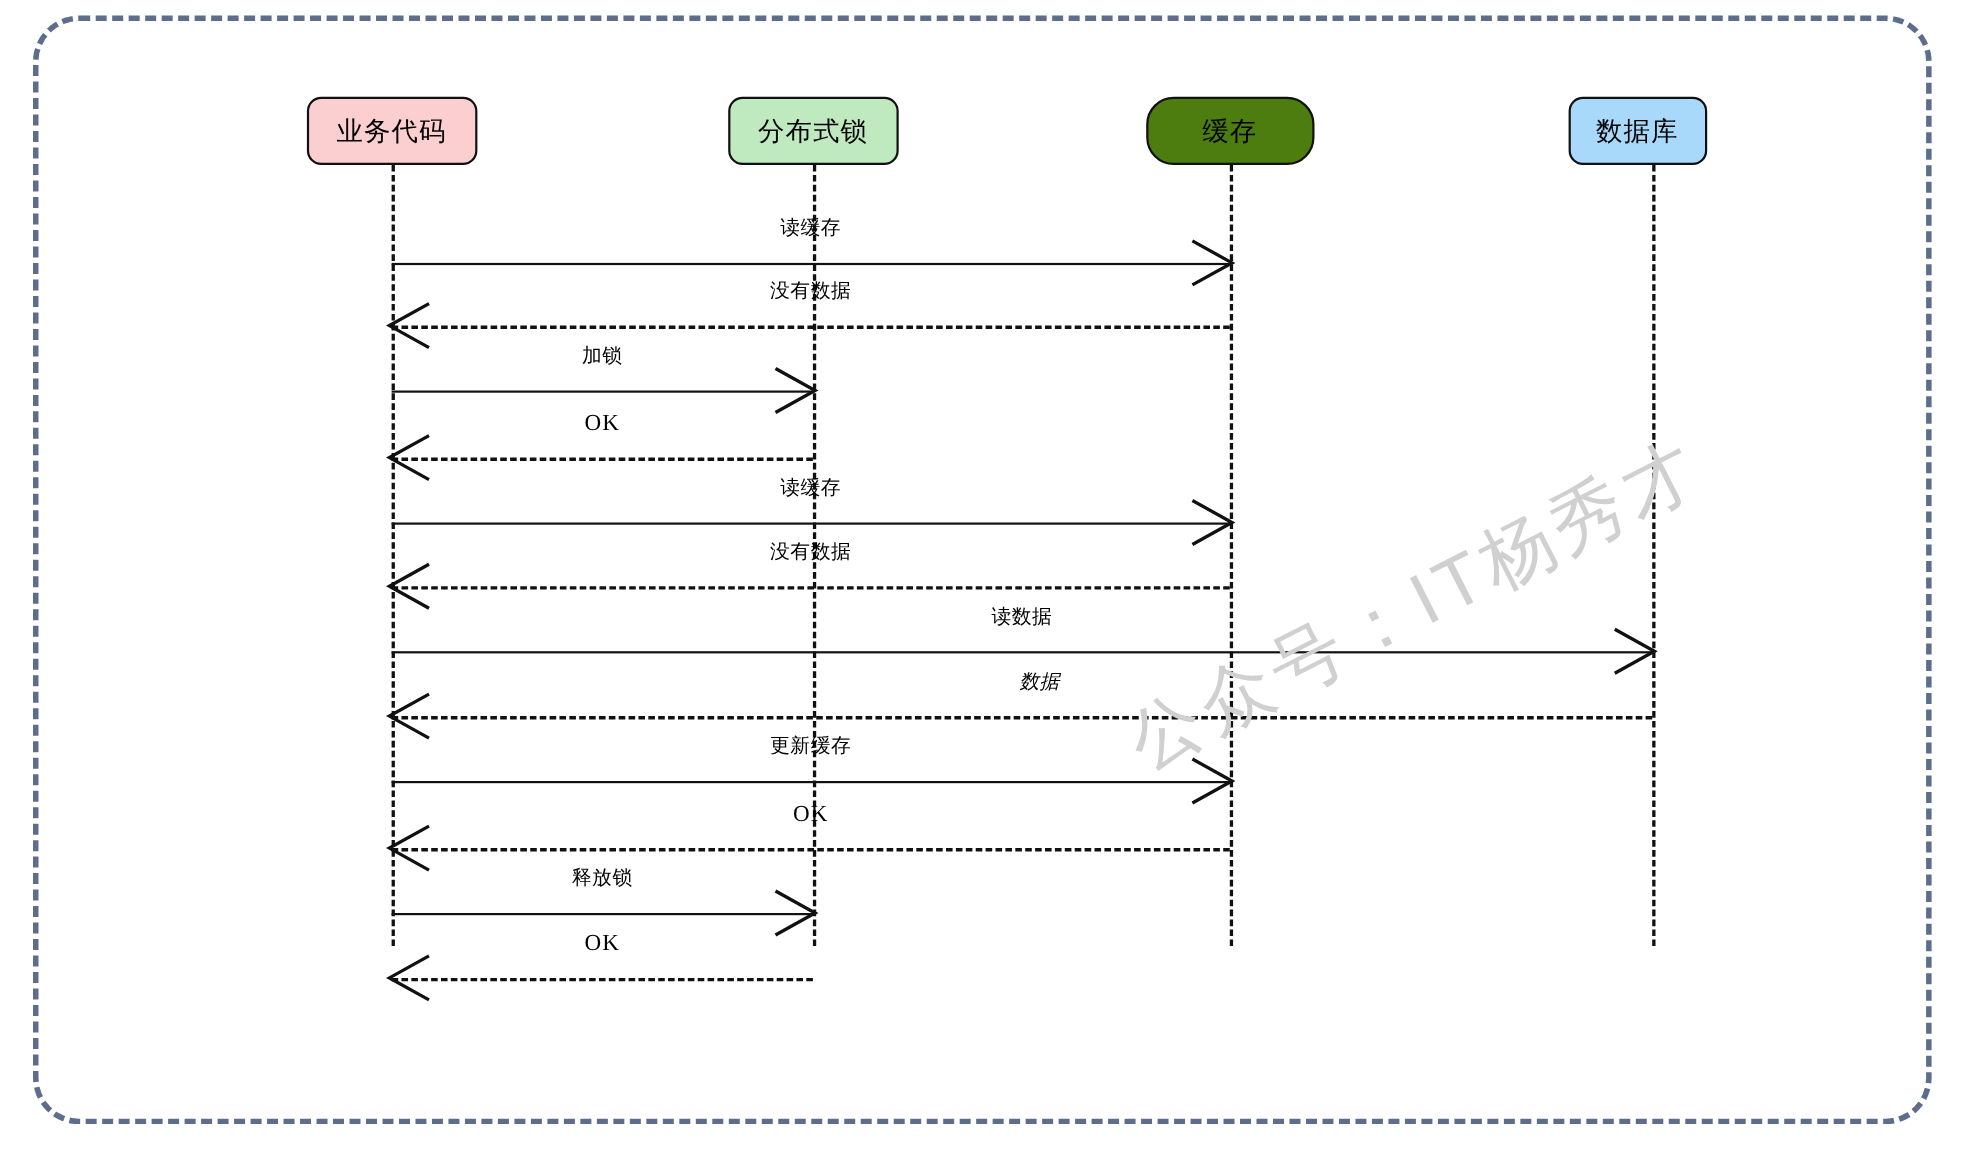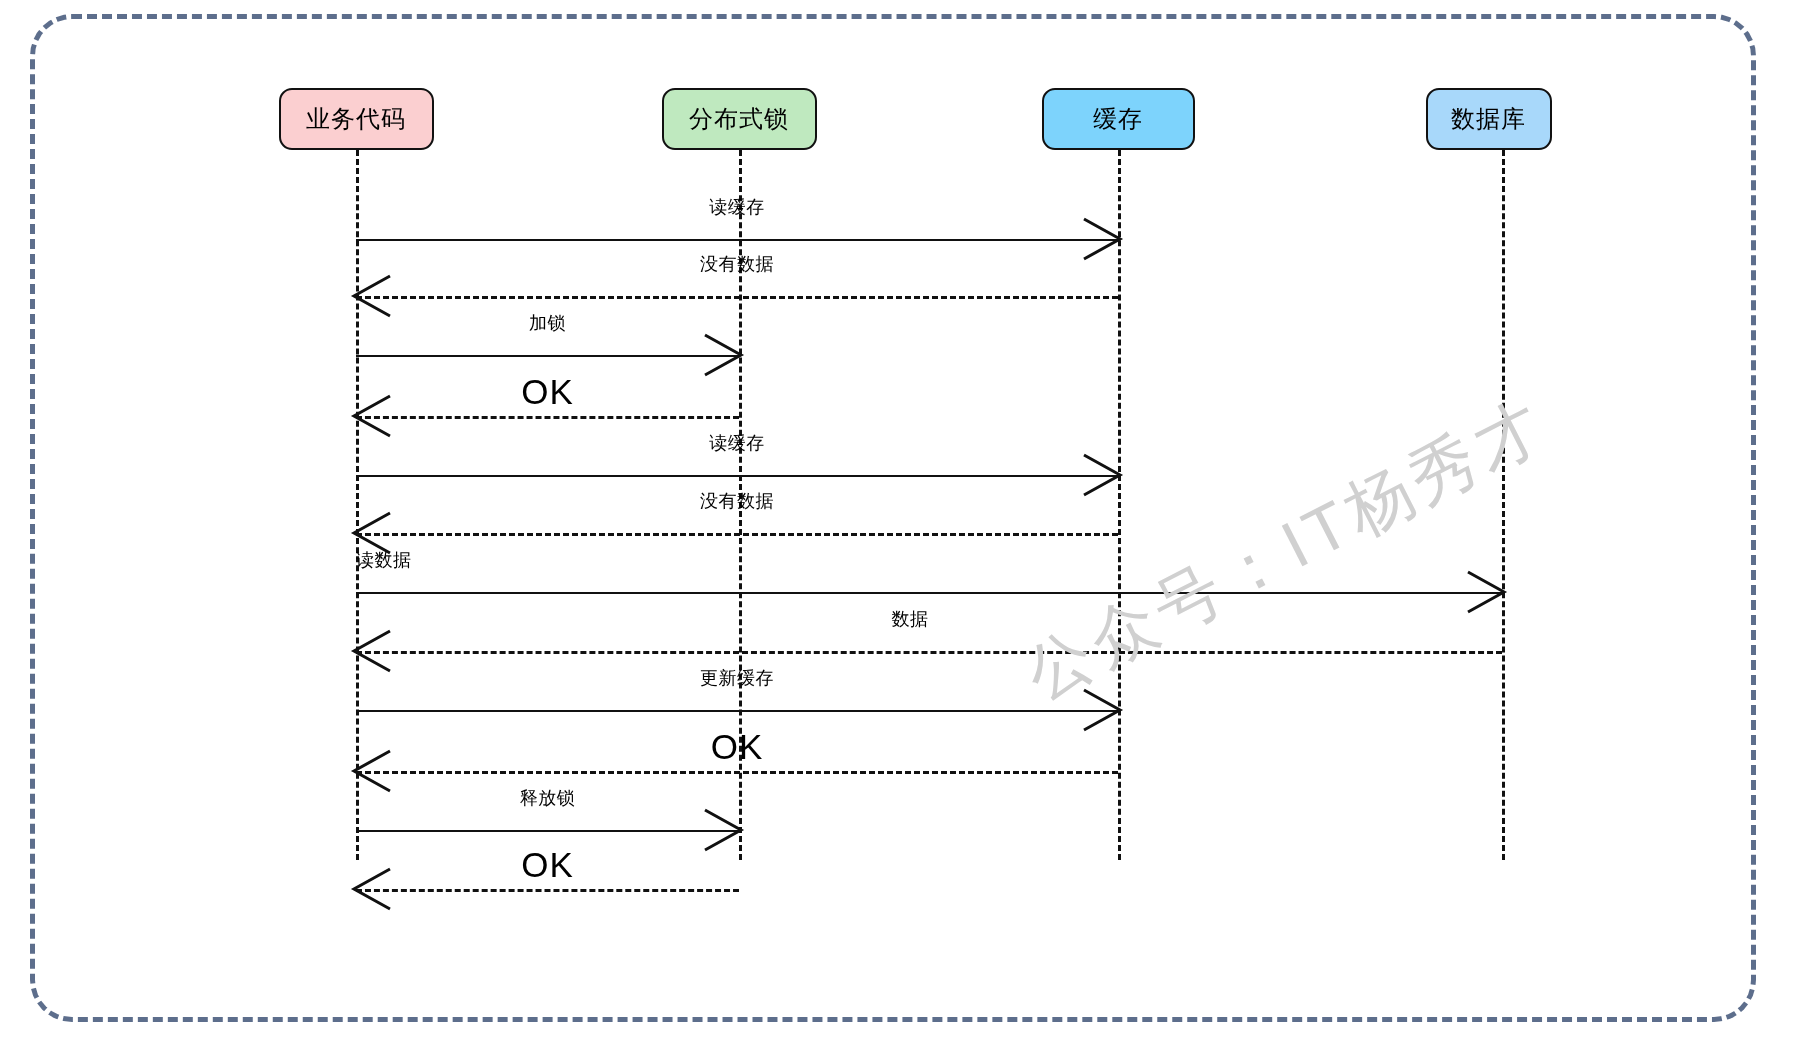--- a/index.html
+++ b/index.html
@@ -67,22 +67,22 @@
     border-top: 3.2px dashed #111111;
   }
   .msg-label {
     position: absolute;
     font-size: 18px;
     color: #000000;
     white-space: nowrap;
     letter-spacing: 0.5px;
   }
   .msg-label.mono {
-    font-family: Liberation Sans, sans-serif;
-    font-size: 35px;
+    font-family: Liberation Serif, serif;
+    font-size: 21px;
     letter-spacing: 1px;
   }
   .arrow-head {
     position: absolute;
     overflow: visible;
   }
   .watermark {
     position: absolute;
     left: 1010px;
     top: 640px;
@@ -137,26 +137,26 @@
       <div class="msg-label" style="top: 431px; left: 356px; width: 762px; text-align: center;">读缓存</div>
       <div class="msg-line dashed" style="left: 356px; width: 762px; top: 533px;"></div>
       <svg class="arrow-head" width="40" height="44" style="left: 352px; top: 511px;">
         <polyline points="38,2 2,22 38,42" fill="none" stroke="#111111" stroke-width="3"></polyline>
       </svg>
       <div class="msg-label" style="top: 489px; left: 356px; width: 762px; text-align: center;">没有数据</div>
       <div class="msg-line" style="left: 356px; width: 1146px; top: 592px;"></div>
       <svg class="arrow-head" width="40" height="44" style="left: 1466px; top: 570px;">
         <polyline points="2,2 38,22 2,42" fill="none" stroke="#111111" stroke-width="3"></polyline>
       </svg>
-      <div class="msg-label" style="top: 548px; left: 356px; width: 1146px; text-align: left;">读数据</div>
+      <div class="msg-label" style="top: 548px; left: 356px; width: 1146px; text-align: center;">读数据</div>
       <div class="msg-line dashed" style="left: 356px; width: 1146px; top: 651px;"></div>
       <svg class="arrow-head" width="40" height="44" style="left: 352px; top: 629px;">
         <polyline points="38,2 2,22 38,42" fill="none" stroke="#111111" stroke-width="3"></polyline>
       </svg>
-      <div class="msg-label" style="top: 607px; left: 337px; width: 1146px; text-align: center;">数据</div>
+      <div class="msg-label" style="top: 607px; left: 372px; width: 1146px; text-align: center; font-style: italic;">数据</div>
       <div class="msg-line" style="left: 356px; width: 762px; top: 710px;"></div>
       <svg class="arrow-head" width="40" height="44" style="left: 1082px; top: 688px;">
         <polyline points="2,2 38,22 2,42" fill="none" stroke="#111111" stroke-width="3"></polyline>
       </svg>
       <div class="msg-label" style="top: 666px; left: 356px; width: 762px; text-align: center;">更新缓存</div>
       <div class="msg-line dashed" style="left: 356px; width: 762px; top: 771px;"></div>
       <svg class="arrow-head" width="40" height="44" style="left: 352px; top: 749px;">
         <polyline points="38,2 2,22 38,42" fill="none" stroke="#111111" stroke-width="3"></polyline>
       </svg>
       <div class="msg-label mono" style="top: 727px; left: 356px; width: 762px; text-align: center;">OK</div>
@@ -171,21 +171,21 @@
       </svg>
       <div class="msg-label mono" style="top: 845px; left: 356px; width: 383px; text-align: center;">OK</div>
     </div>
   <div id="actors">
       <div class="actor-box actor-1" style="left: 278.5px; width: 155px; background: rgb(251, 207, 208);">
         <span>业务代码</span>
       </div>
       <div class="actor-box actor-2" style="left: 661.5px; width: 155px; background: rgb(191, 233, 191);">
         <span>分布式锁</span>
       </div>
-      <div class="actor-box actor-3" style="left: 1041.5px; width: 153px; background: #7dd3fc;">
+      <div class="actor-box actor-3" style="left: 1041.5px; width: 153px; background: #4d7c0f; border-radius: 25px;">
         <span>缓存</span>
       </div>
       <div class="actor-box actor-4" style="left: 1425.5px; width: 126px; background: rgb(168, 216, 250);">
         <span>数据库</span>
       </div>
     </div>
   <div class="watermark">公众号：IT杨秀才</div>
 </div>
 
 </body></html>

